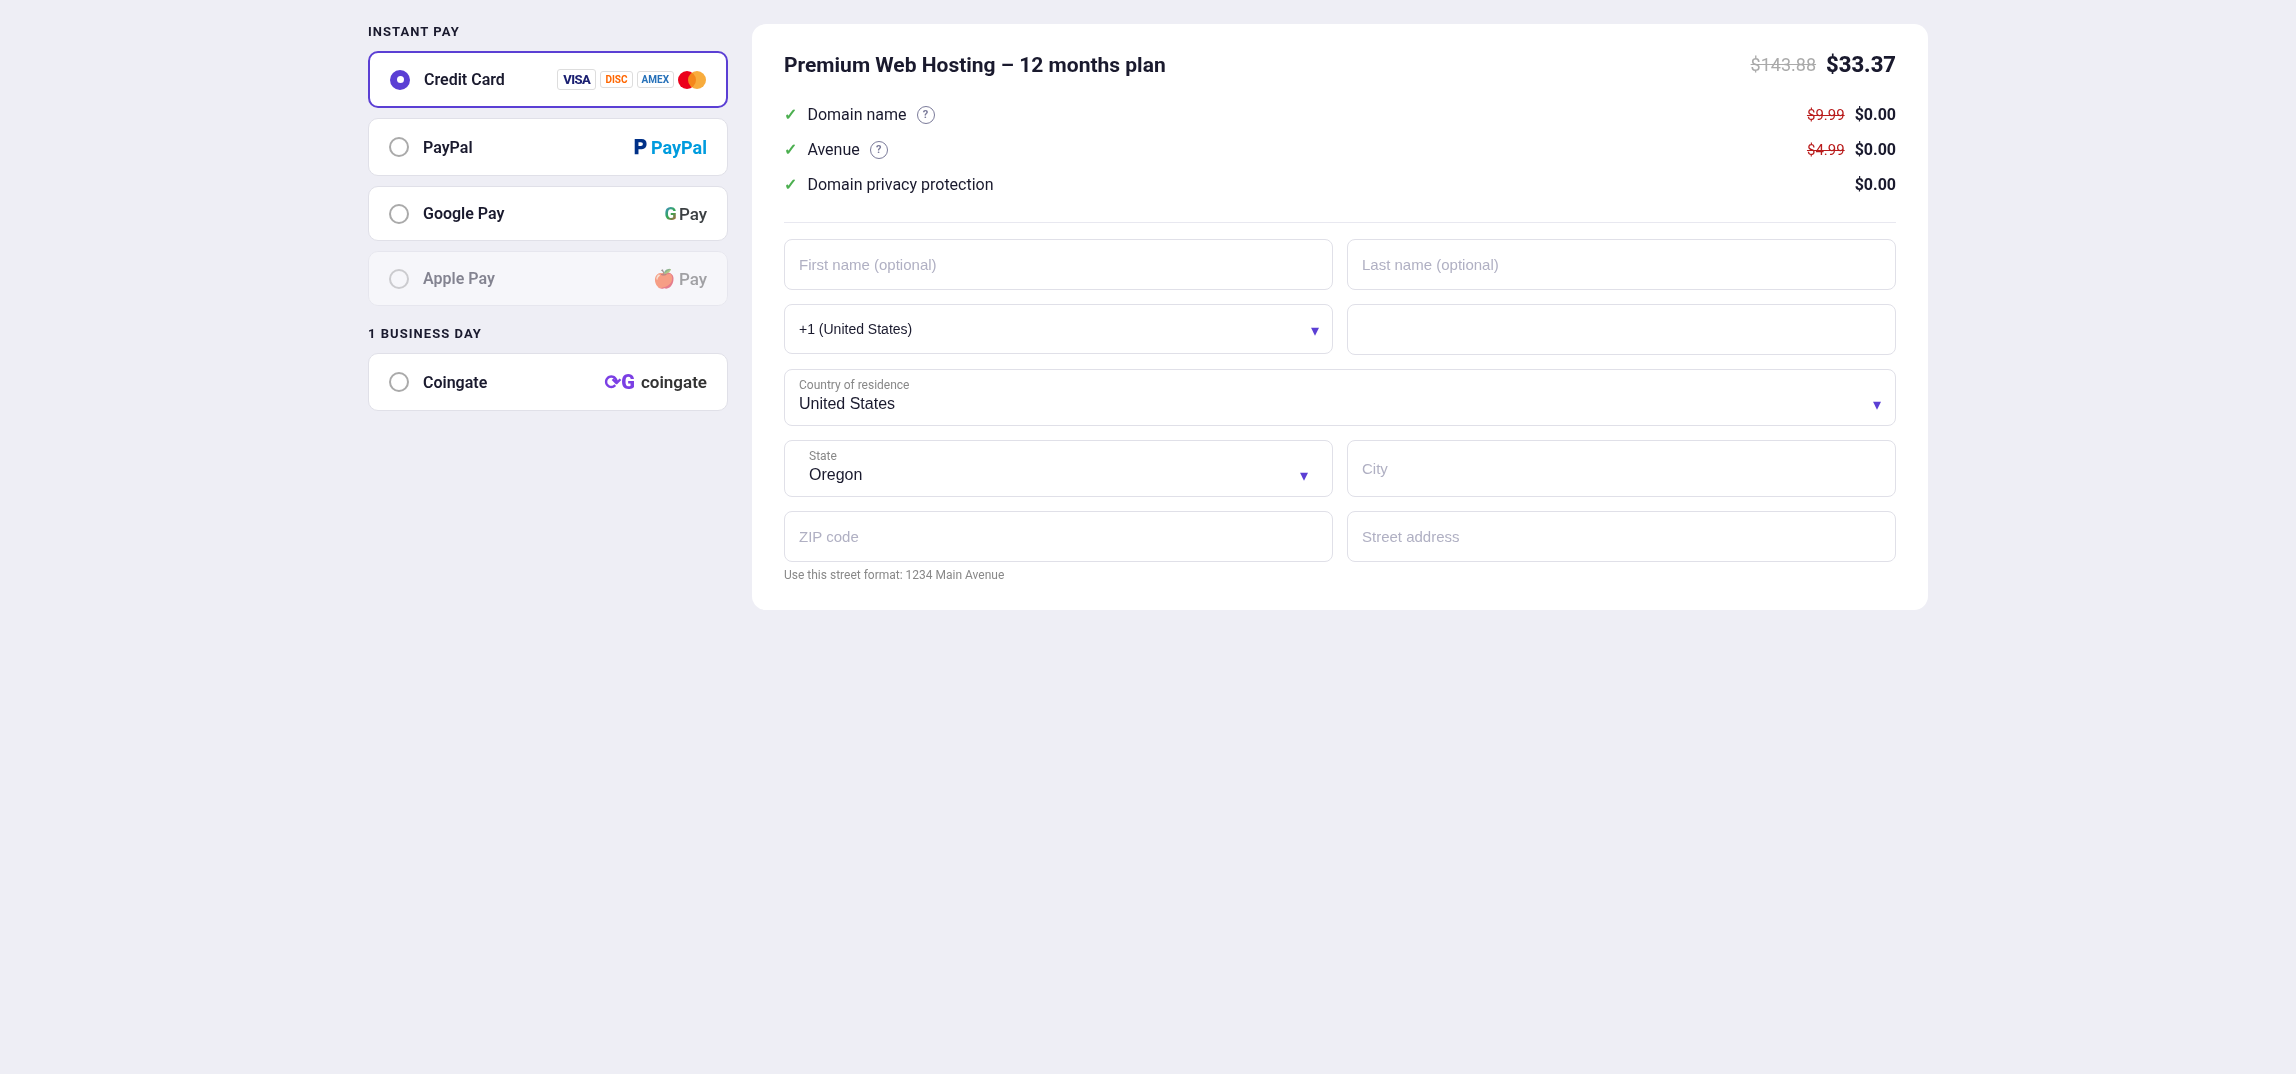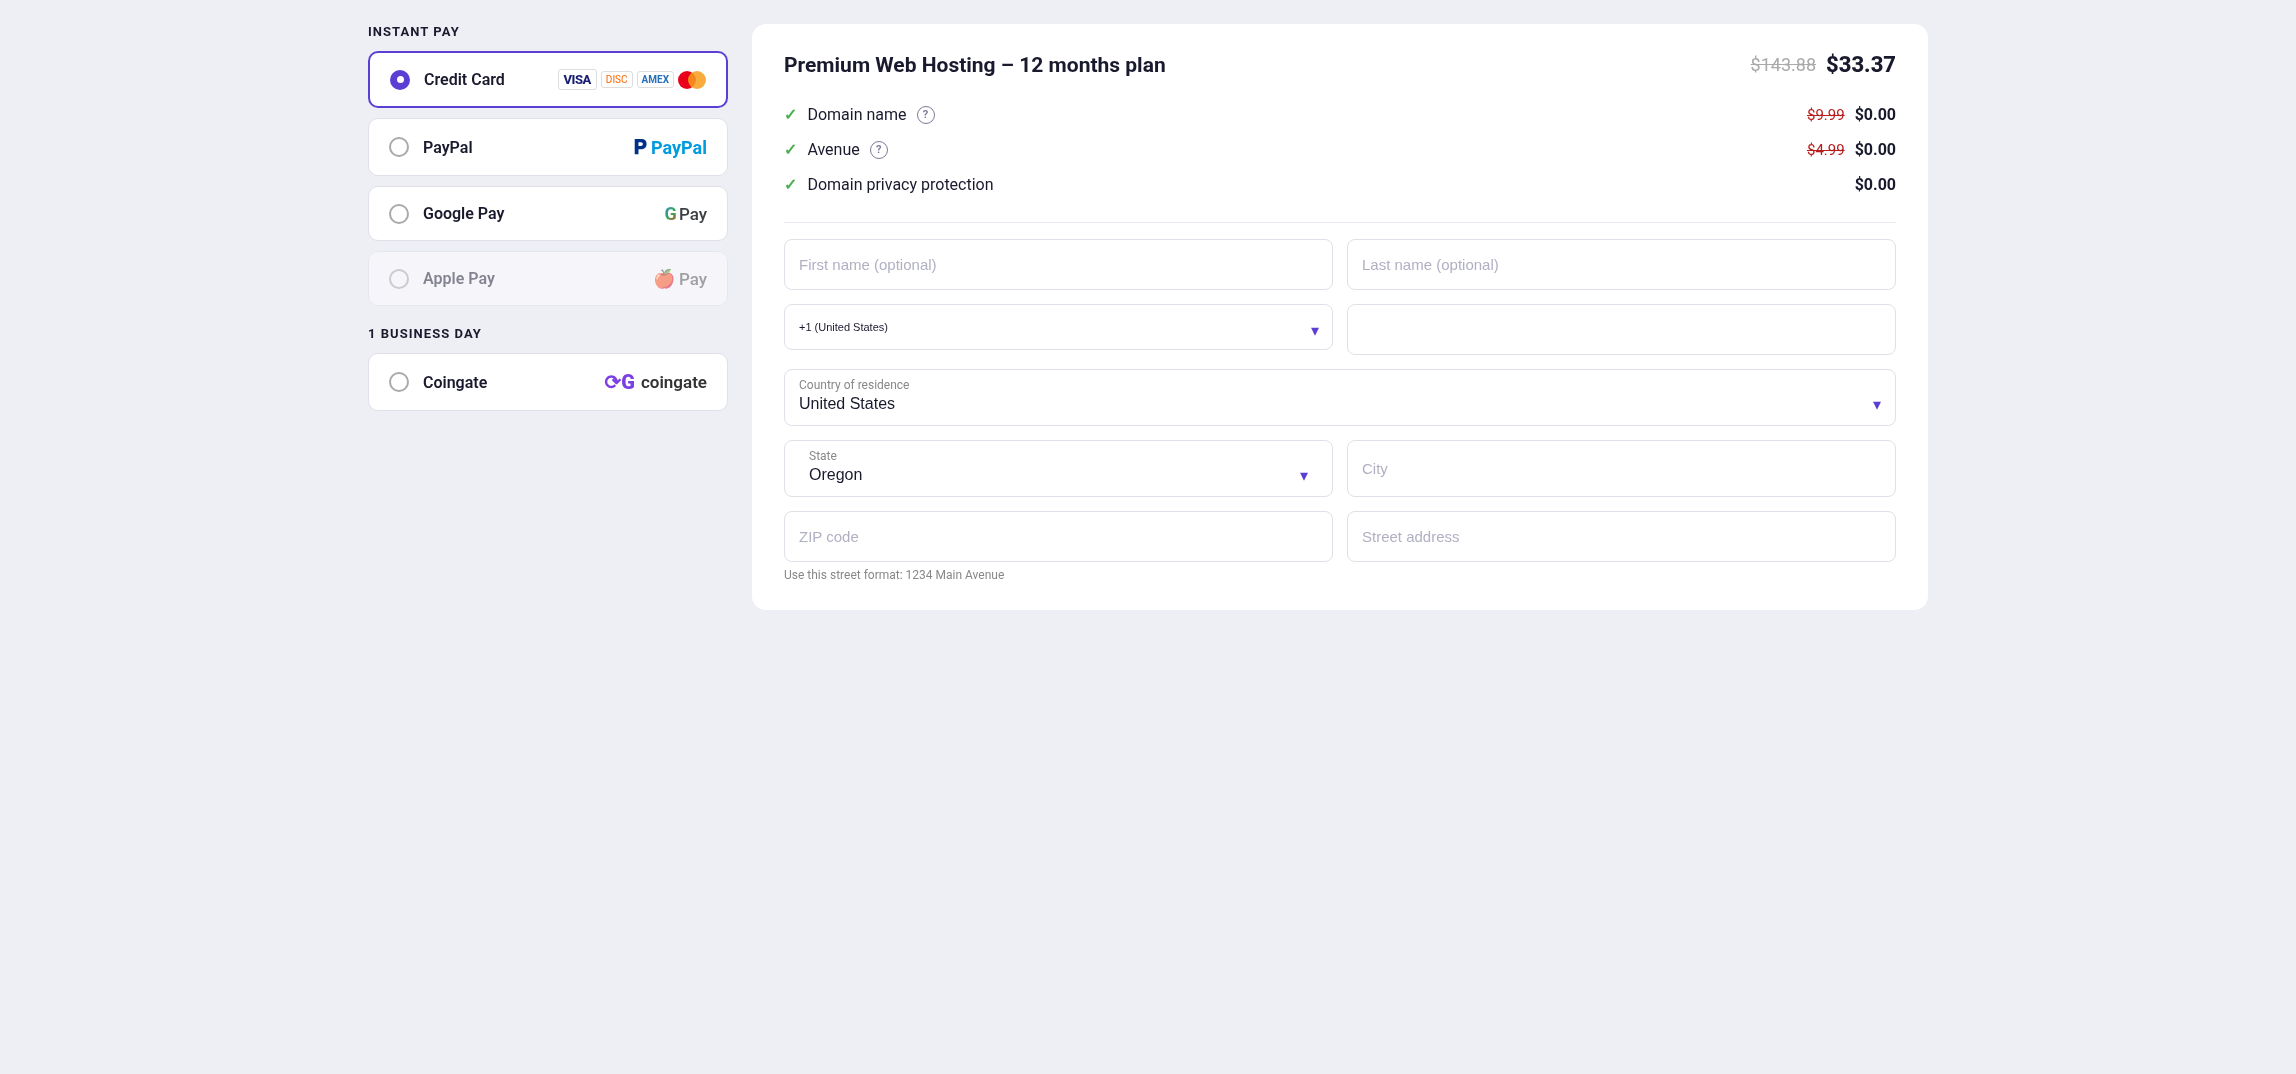--- a/index.html
+++ b/index.html
@@ -85,21 +85,21 @@
       font-size: 13px;
       font-weight: 800;
       color: #1a1f71;
       letter-spacing: -0.5px;
       border: 1px solid #ddd;
       padding: 2px 5px;
       border-radius: 3px;
     }
     .discover-logo {
       font-size: 10px;
-      font-weight: 400;
+      font-weight: 700;
       color: #ff6600;
       border: 1px solid #ddd;
       padding: 2px 4px;
       border-radius: 3px;
     }
     .amex-logo {
       font-size: 10px;
       font-weight: 700;
       color: #2671b9;
       border: 1px solid #ddd;
@@ -330,21 +330,21 @@
       margin-bottom: 14px;
     }
     .select-wrapper {
       position: relative;
     }
     .select-wrapper select {
       width: 100%;
       border: 1.5px solid #e0e0e8;
       border-radius: 8px;
       padding: 16px 40px 16px 14px;
-      font-size: 11px;
+      font-size: 14px;
       color: #1a1a2e;
       appearance: none;
       outline: none;
       background: #fff;
       cursor: pointer;
     }
     .select-arrow {
       position: absolute;
       right: 14px;
       top: 50%;

